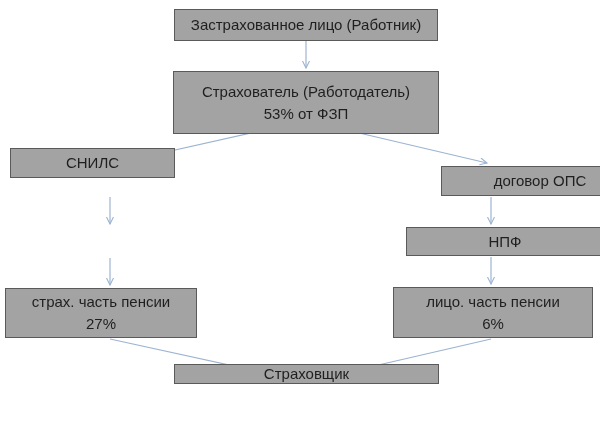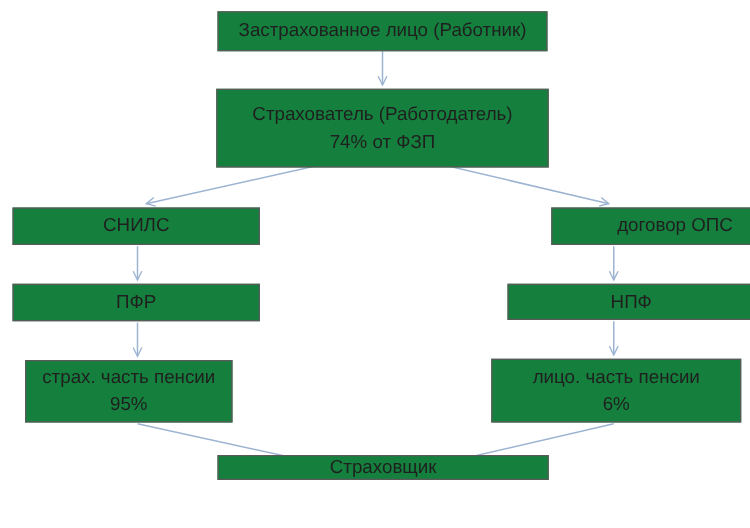--- a/index.html
+++ b/index.html
@@ -28,38 +28,38 @@
   }
   .arrowhead-path {
     fill: none;
     stroke: var(--arrow, #9cb4d2);
     stroke-width: 1.1;
   }
   .node {
     position: absolute;
     box-sizing: border-box;
     border: 1.5px solid var(--box_border, #5a5a5a);
-    background: #15803d;
+    background: #a3a3a3;
     display: flex;
     flex-direction: column;
     align-items: center;
     justify-content: center;
     text-align: center;
     color: var(--text, #1f1f1f);
     font-size: 15px;
     line-height: 22px;
   }
   
   .n-insured          { left: 174px; top: 9px;   width: 264px; height: 32px; }
   .n-insurer-employer { left: 173px; top: 71px;  width: 266px; height: 63px; }
-  .n-snils            { left: 10px;  top: 166px; width: 198px; height: 30px; }
+  .n-snils            { left: 10px;  top: 148px; width: 165px; height: 30px; }
   .n-ops-contract     { left: 393px; top: 166px; width: 198px; height: 30px; margin-left: 48px; }
   .n-pfr              { left: 10px;  top: 227px; width: 198px; height: 30px; }
   .n-npf              { left: 393px; top: 227px; width: 198px; height: 29px; margin-left: 13px; }
-  .n-insurance-part   { left: 20px;   top: 288px; width: 166px; height: 50px; }
+  .n-insurance-part   { left: 5px;   top: 288px; width: 192px; height: 50px; }
   .n-funded-part      { left: 393px; top: 287px; width: 200px; height: 51px; }
   .n-insurer          { left: 174px; top: 364px; width: 265px; height: 20px; }
 </style>
 </head>
 <body>
 
 <div class="canvas">
 
   <svg class="arrows" viewBox="0 0 600 422" xmlns="http://www.w3.org/2000/svg">
     <defs>
@@ -77,42 +77,39 @@
     <line x1="110" y1="339" x2="302" y2="381" marker-end="url(#arrowV)"></line>
     <line x1="491" y1="339" x2="309" y2="381" marker-end="url(#arrowV)"></line>
   </svg>
 
   <div class="node n-insured">
     <div>Застрахованное лицо (Работник)</div>
   </div>
 
   <div class="node n-insurer-employer">
     <div>Страхователь (Работодатель)</div>
-    <div>74% от ФЗП</div>
+    <div>53% от ФЗП</div>
   </div>
 
   <div class="node n-snils">
     <div>СНИЛС</div>
   </div>
 
   <div class="node n-ops-contract">
     <div>договор ОПС</div>
   </div>
 
-  <div class="node n-pfr">
-    <div>ПФР</div>
-  </div>
 
   <div class="node n-npf">
     <div>НПФ</div>
   </div>
 
   <div class="node n-insurance-part">
     <div>страх. часть пенсии</div>
-    <div>95%</div>
+    <div>27%</div>
   </div>
 
   <div class="node n-funded-part">
     <div>лицо. часть пенсии</div>
     <div>6%</div>
   </div>
 
   <div class="node n-insurer">
     <div>Страховщик</div>
   </div>

